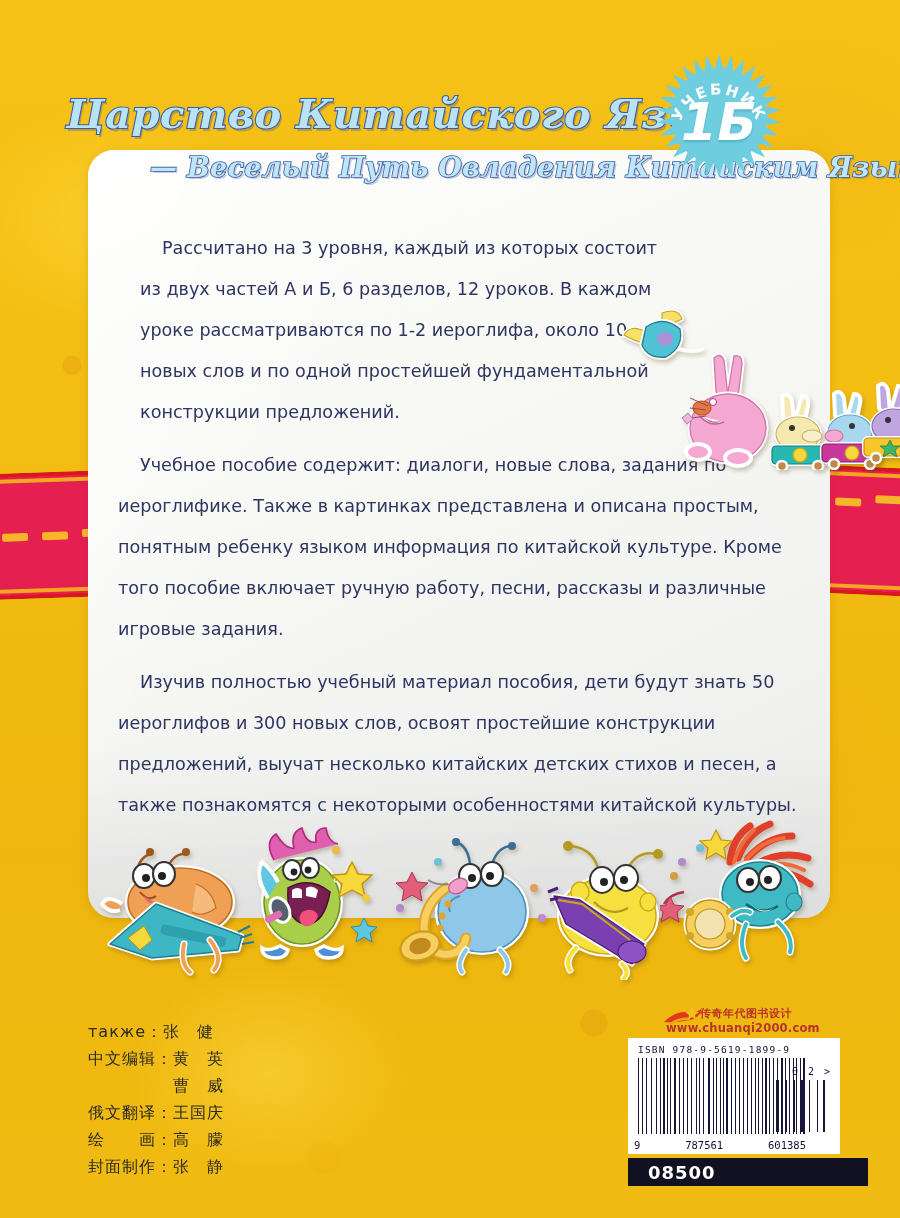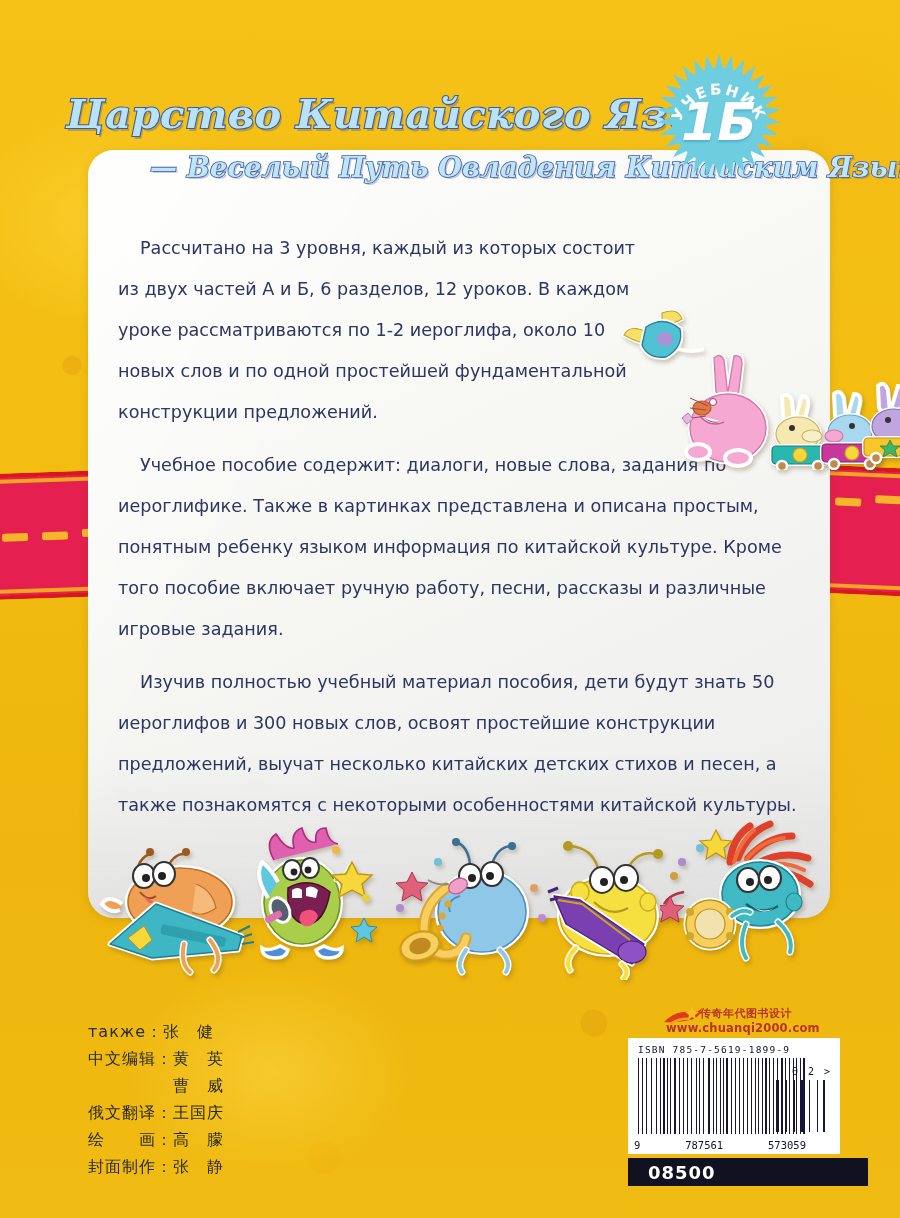--- a/index.html
+++ b/index.html
@@ -90,21 +90,21 @@
     text-shadow:0 2px 2px rgba(0,100,130,.25);
   }
 
   
   .body-text{
     position:absolute;left:118px;top:228px;width:690px;z-index:5;
     color:#2e3560;font-size:17.6px;line-height:41px;
     font-family:"DejaVu Sans", sans-serif;
   }
   .body-text p{margin:0 0 12px 0;text-indent:22px;}
-  .body-text p.narrow{width:530px;}
+  .body-text p.narrow{width:530px;margin-left:22px;}
 
   
   .ill{position:absolute;z-index:8;}
   .sticker{filter:drop-shadow(2px 3px 2px rgba(90,70,20,.28));}
 
   
   .credits{
     position:absolute;left:88px;top:1018px;z-index:9;
     font-family:"DejaVu Sans", sans-serif;font-size:16px;color:#2b2b22;
     line-height:27px;letter-spacing:1px;
@@ -446,21 +446,21 @@
     <svg class="bird" width="42" height="30" viewBox="0 0 42 30">
       <path d="M2 18 q12 -12 26 -10 q8 1 12 -4 q-2 10 -12 12 q-14 3 -26 2 z" fill="#e03a18"></path>
       <path d="M8 20 q10 -6 20 -5" stroke="#f0a020" stroke-width="2.5" fill="none"></path>
       <path d="M30 2 l2 5 l5 1 l-4 3 l1 5 l-4 -3 l-4 3 l1 -5 l-4 -3 l5 -1 z" fill="#f0c020"></path>
     </svg>
     <div class="cn">传奇年代图书设计</div>
     <div class="url">www.chuanqi2000.com</div>
   </div>
 
   <div class="barcode-box">
-    <div class="bc-isbn">ISBN  785-7-5619-1899-9</div>
+    <div class="bc-isbn">ISBN  978-9-5619-1899-9</div>
     <div class="bars" id="main-bars" style="width: 170px;">
         <span style="width: 2px; height: 100%;"></span>
         <span style="width: 1px; height: 100%; background: transparent;"></span>
         <span style="width: 2px; height: 100%;"></span>
         <span style="width: 3px; height: 100%; background: transparent;"></span>
         <span style="width: 2px; height: 100%;"></span>
         <span style="width: 2px; height: 100%; background: transparent;"></span>
         <span style="width: 3px; height: 100%;"></span>
         <span style="width: 3px; height: 100%; background: transparent;"></span>
         <span style="width: 1px; height: 100%;"></span>
@@ -555,20 +555,20 @@
         <span style="width: 1px; height: 100%;"></span>
         <span style="width: 3px; height: 100%; background: transparent;"></span>
         <span style="width: 1px; height: 100%;"></span>
         <span style="width: 1px; height: 100%; background: transparent;"></span>
         <span style="width: 2px; height: 100%;"></span>
         <span style="width: 3px; height: 100%; background: transparent;"></span>
       </div>
     <div class="bc-digits">
       <span>9</span>
       <span>787561</span>
-      <span>573059</span>
+      <span>601385</span>
     </div>
   </div>
 
   <div class="price-band">
     <span class="p1">08500</span>
   </div>
 </div>
 
 </body></html>

